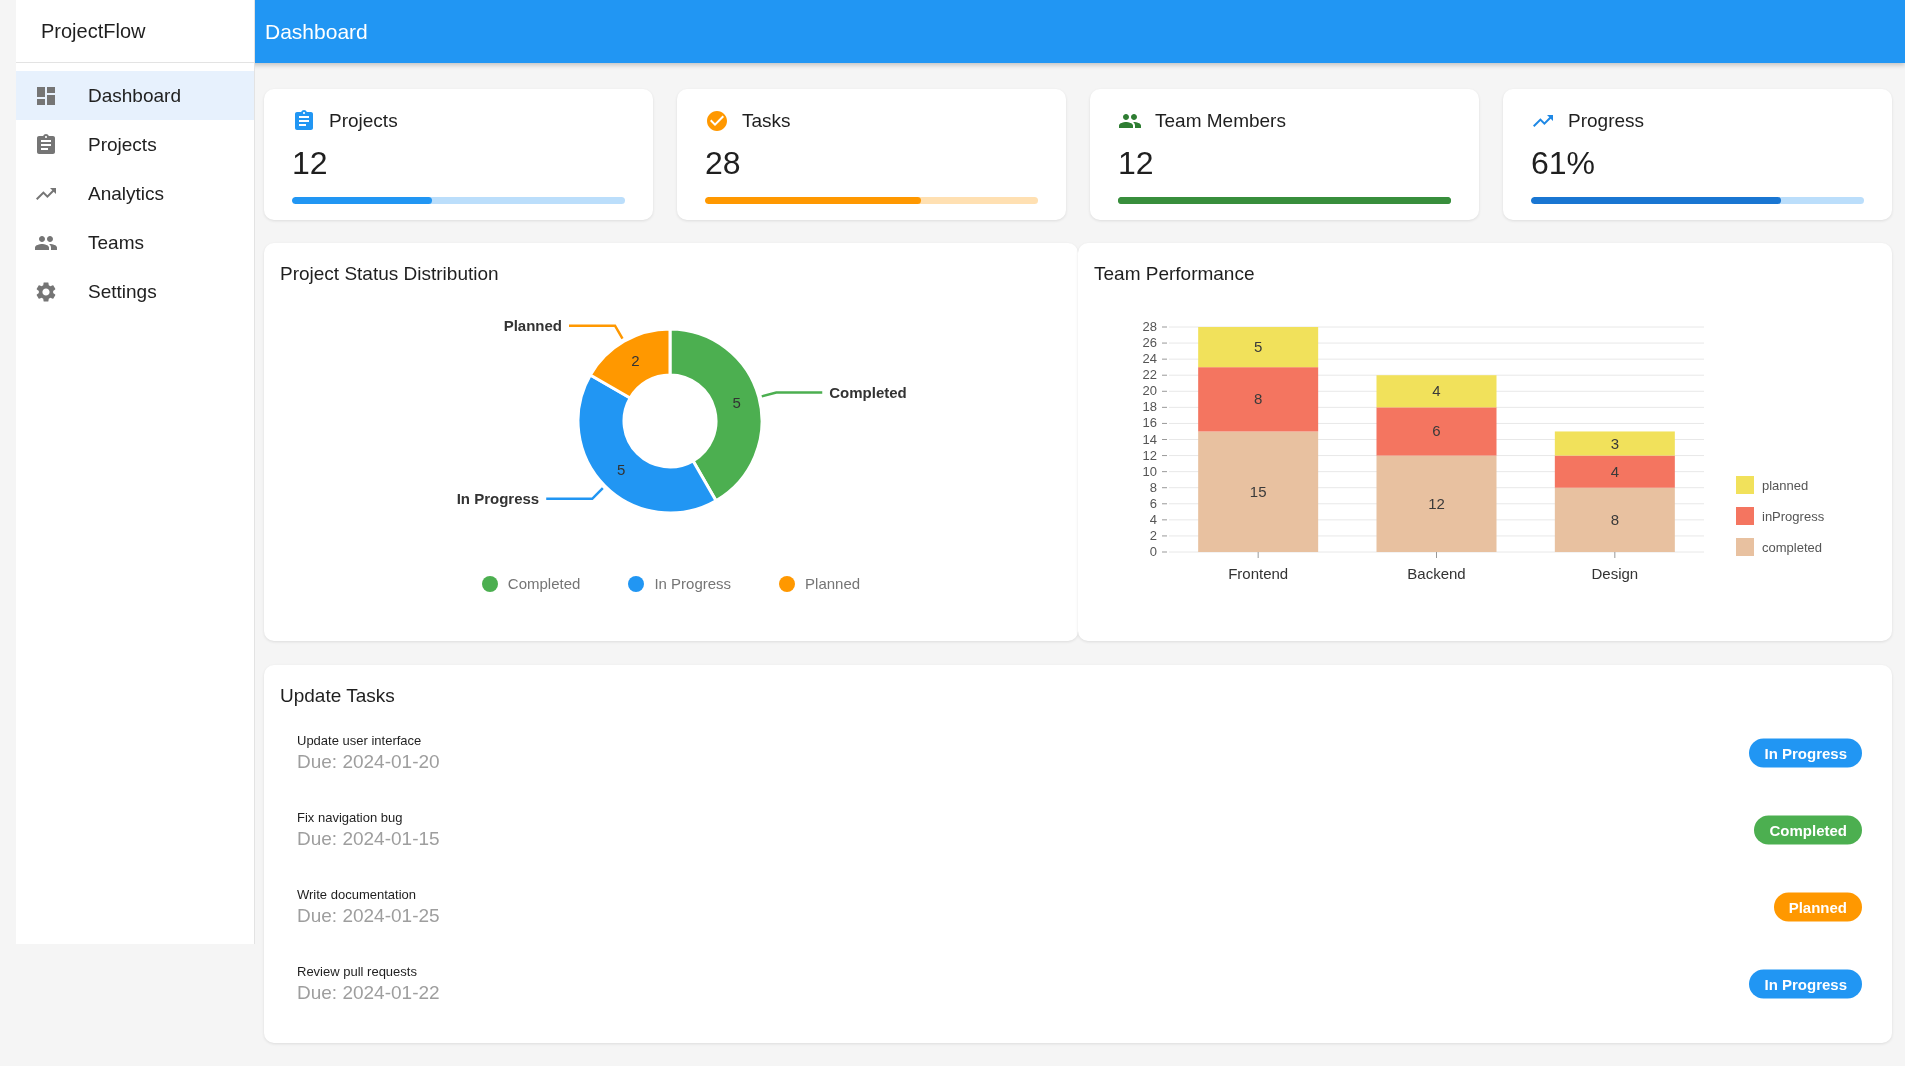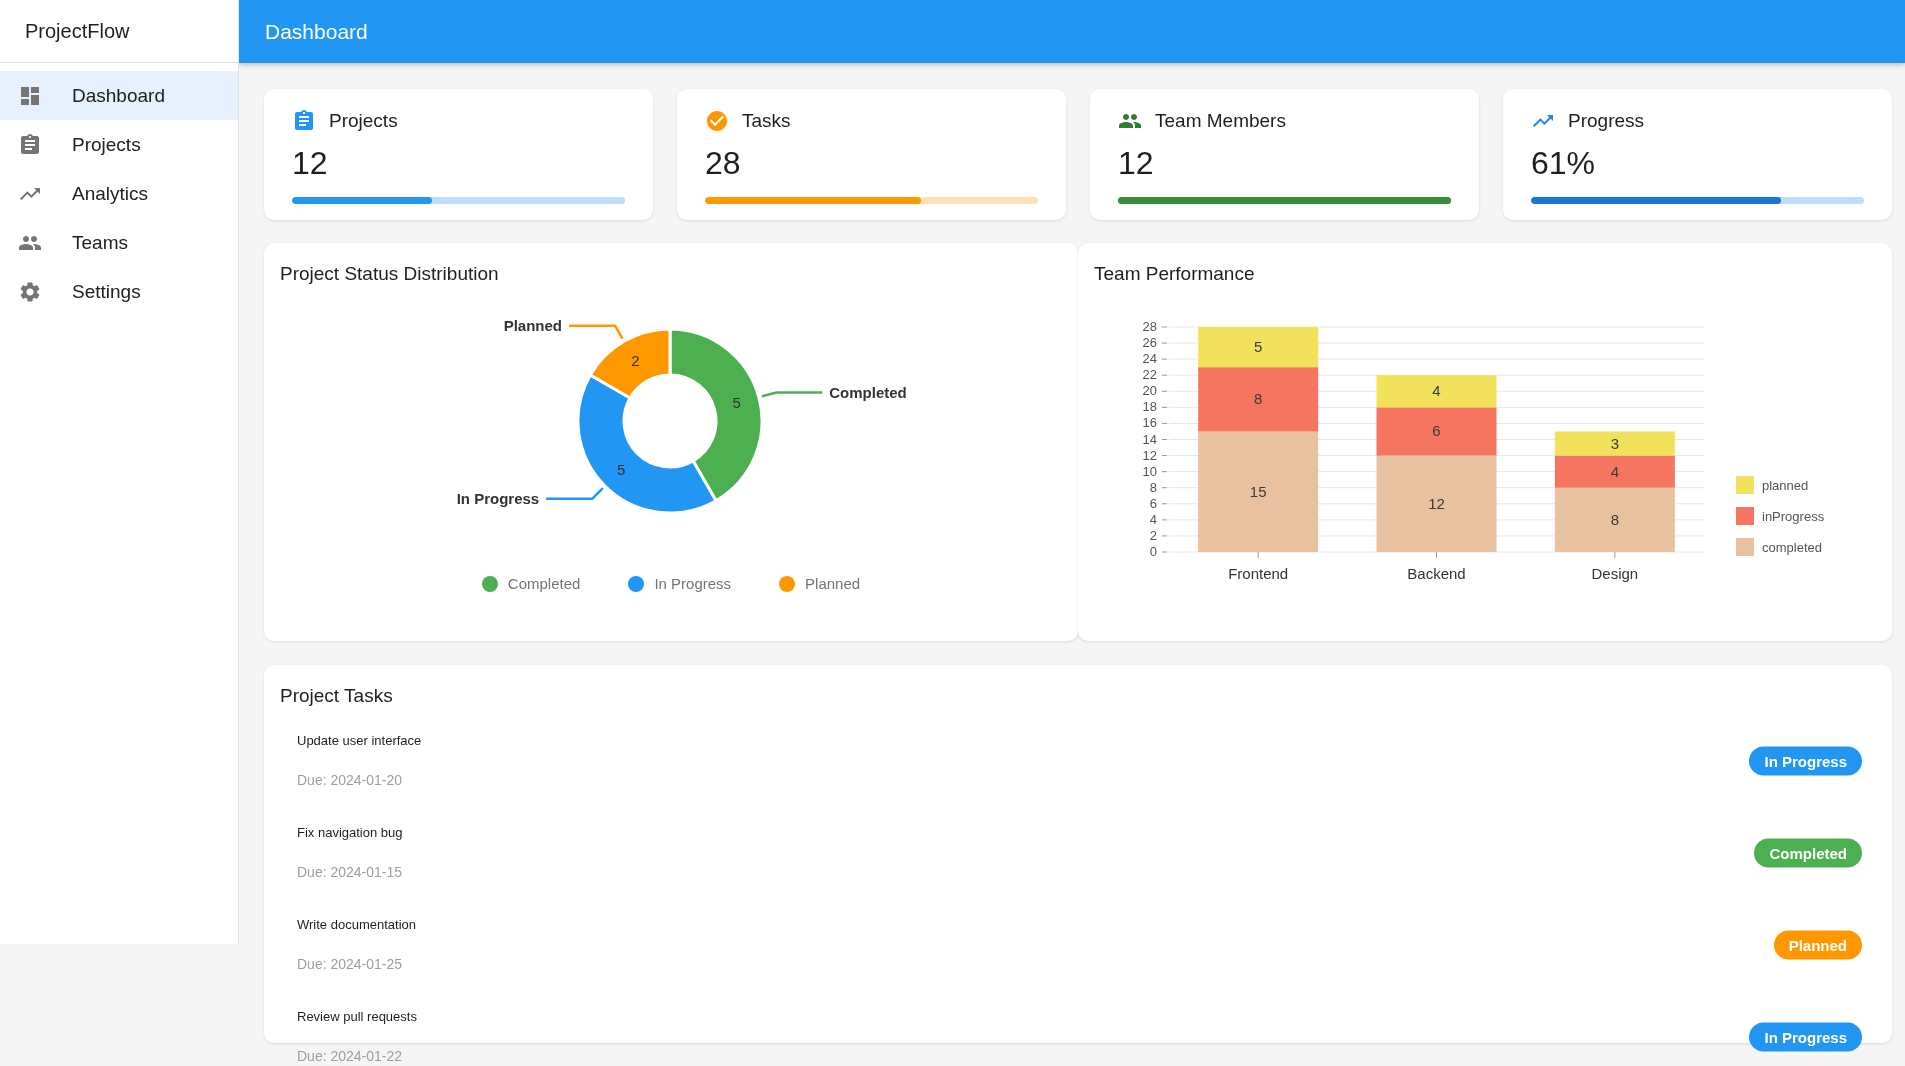--- a/index.html
+++ b/index.html
@@ -1,20 +1,20 @@
 <!DOCTYPE html>
 <html><head>
 <meta charset="utf-8">
 <style>
   * { margin:0; padding:0; box-sizing:border-box; }
   html,body { width:1905px; height:1066px; overflow:hidden; }
   body { font-family:"Liberation Sans", sans-serif; background:#f5f5f5; color:#212121; position:relative; }
 
   
-  .sidebar { position:absolute; left:0; top:0; width:239px; height:944px; background:#fff;
+  .sidebar { position:absolute; left:16px; top:0; width:239px; height:944px; background:#fff;
              border-right:1px solid #e3e3e3; z-index:3; }
   .logo { height:63px; line-height:63px; padding-left:25px; font-size:20px; font-weight:500;
           color:#1f1f1f; border-bottom:1px solid #e3e3e3; }
   .nav { padding-top:8px; }
   .nav-item { display:flex; align-items:center; height:49px; padding-left:18px; cursor:pointer; }
   .nav-item.active { background:#e7f1fd; }
   .nav-icon { width:24px; height:24px; color:#757575; margin-right:30px; flex:0 0 auto; }
   .nav-icon svg { width:24px; height:24px; display:block; }
   .nav-label { font-size:19px; color:#212121; }
 
@@ -45,21 +45,21 @@
   .donut-legend { display:flex; justify-content:center; gap:48px; margin-top:8px; }
   .dl-item { display:flex; align-items:center; gap:10px; }
   .dl-dot { width:16px; height:16px; border-radius:50%; }
   .dl-text { font-size:15px; color:#757575; }
 
   
   .tasks-card { margin-top:24px; height:378px; padding:20px 30px 20px 16px; }
   .task-list { margin-top:14px; }
   .task-row { position:relative; padding:12px 0 12px 17px; margin-bottom:13px; }
   .task-title { font-size:13px; color:#1f1f1f; }
-  .task-due { font-size:14px; color:#9e9e9e; margin-top:24px; }
+  .task-due { font-size:19px; color:#9e9e9e; margin-top:3px; }
   .task-badge { position:absolute; right:0; top:50%; transform:translateY(-50%);
                 color:#fff; font-size:15px; font-weight:bold; padding:6px 15px; border-radius:16px; }
 
   svg text { font-family:"Liberation Sans", sans-serif; }
 </style>
 </head>
 <body>
 
 <aside class="sidebar">
   <div class="logo">ProjectFlow</div>
@@ -284,21 +284,21 @@
             <text x="668" y="193" font-size="13" fill="#555">planned</text>
             <rect x="642" y="210" width="18" height="18" fill="#F47560"></rect>
             <text x="668" y="224" font-size="13" fill="#555">inProgress</text>
             <rect x="642" y="241" width="18" height="18" fill="#E8C1A0"></rect>
             <text x="668" y="255" font-size="13" fill="#555">completed</text>
           </svg></div>
     </section>
   </div>
 
   <section class="card tasks-card">
-    <h2 class="card-title">Project Tasks</h2>
+    <h2 class="card-title">Update Tasks</h2>
     <div class="task-list">
       <div class="task-row">
         <div class="task-title">Update user interface</div>
         <div class="task-due">Due: 2024-01-20</div>
         <span class="task-badge" style="background: rgb(33, 150, 243);">In Progress</span>
       </div>
       <div class="task-row">
         <div class="task-title">Fix navigation bug</div>
         <div class="task-due">Due: 2024-01-15</div>
         <span class="task-badge" style="background: rgb(76, 175, 80);">Completed</span>

